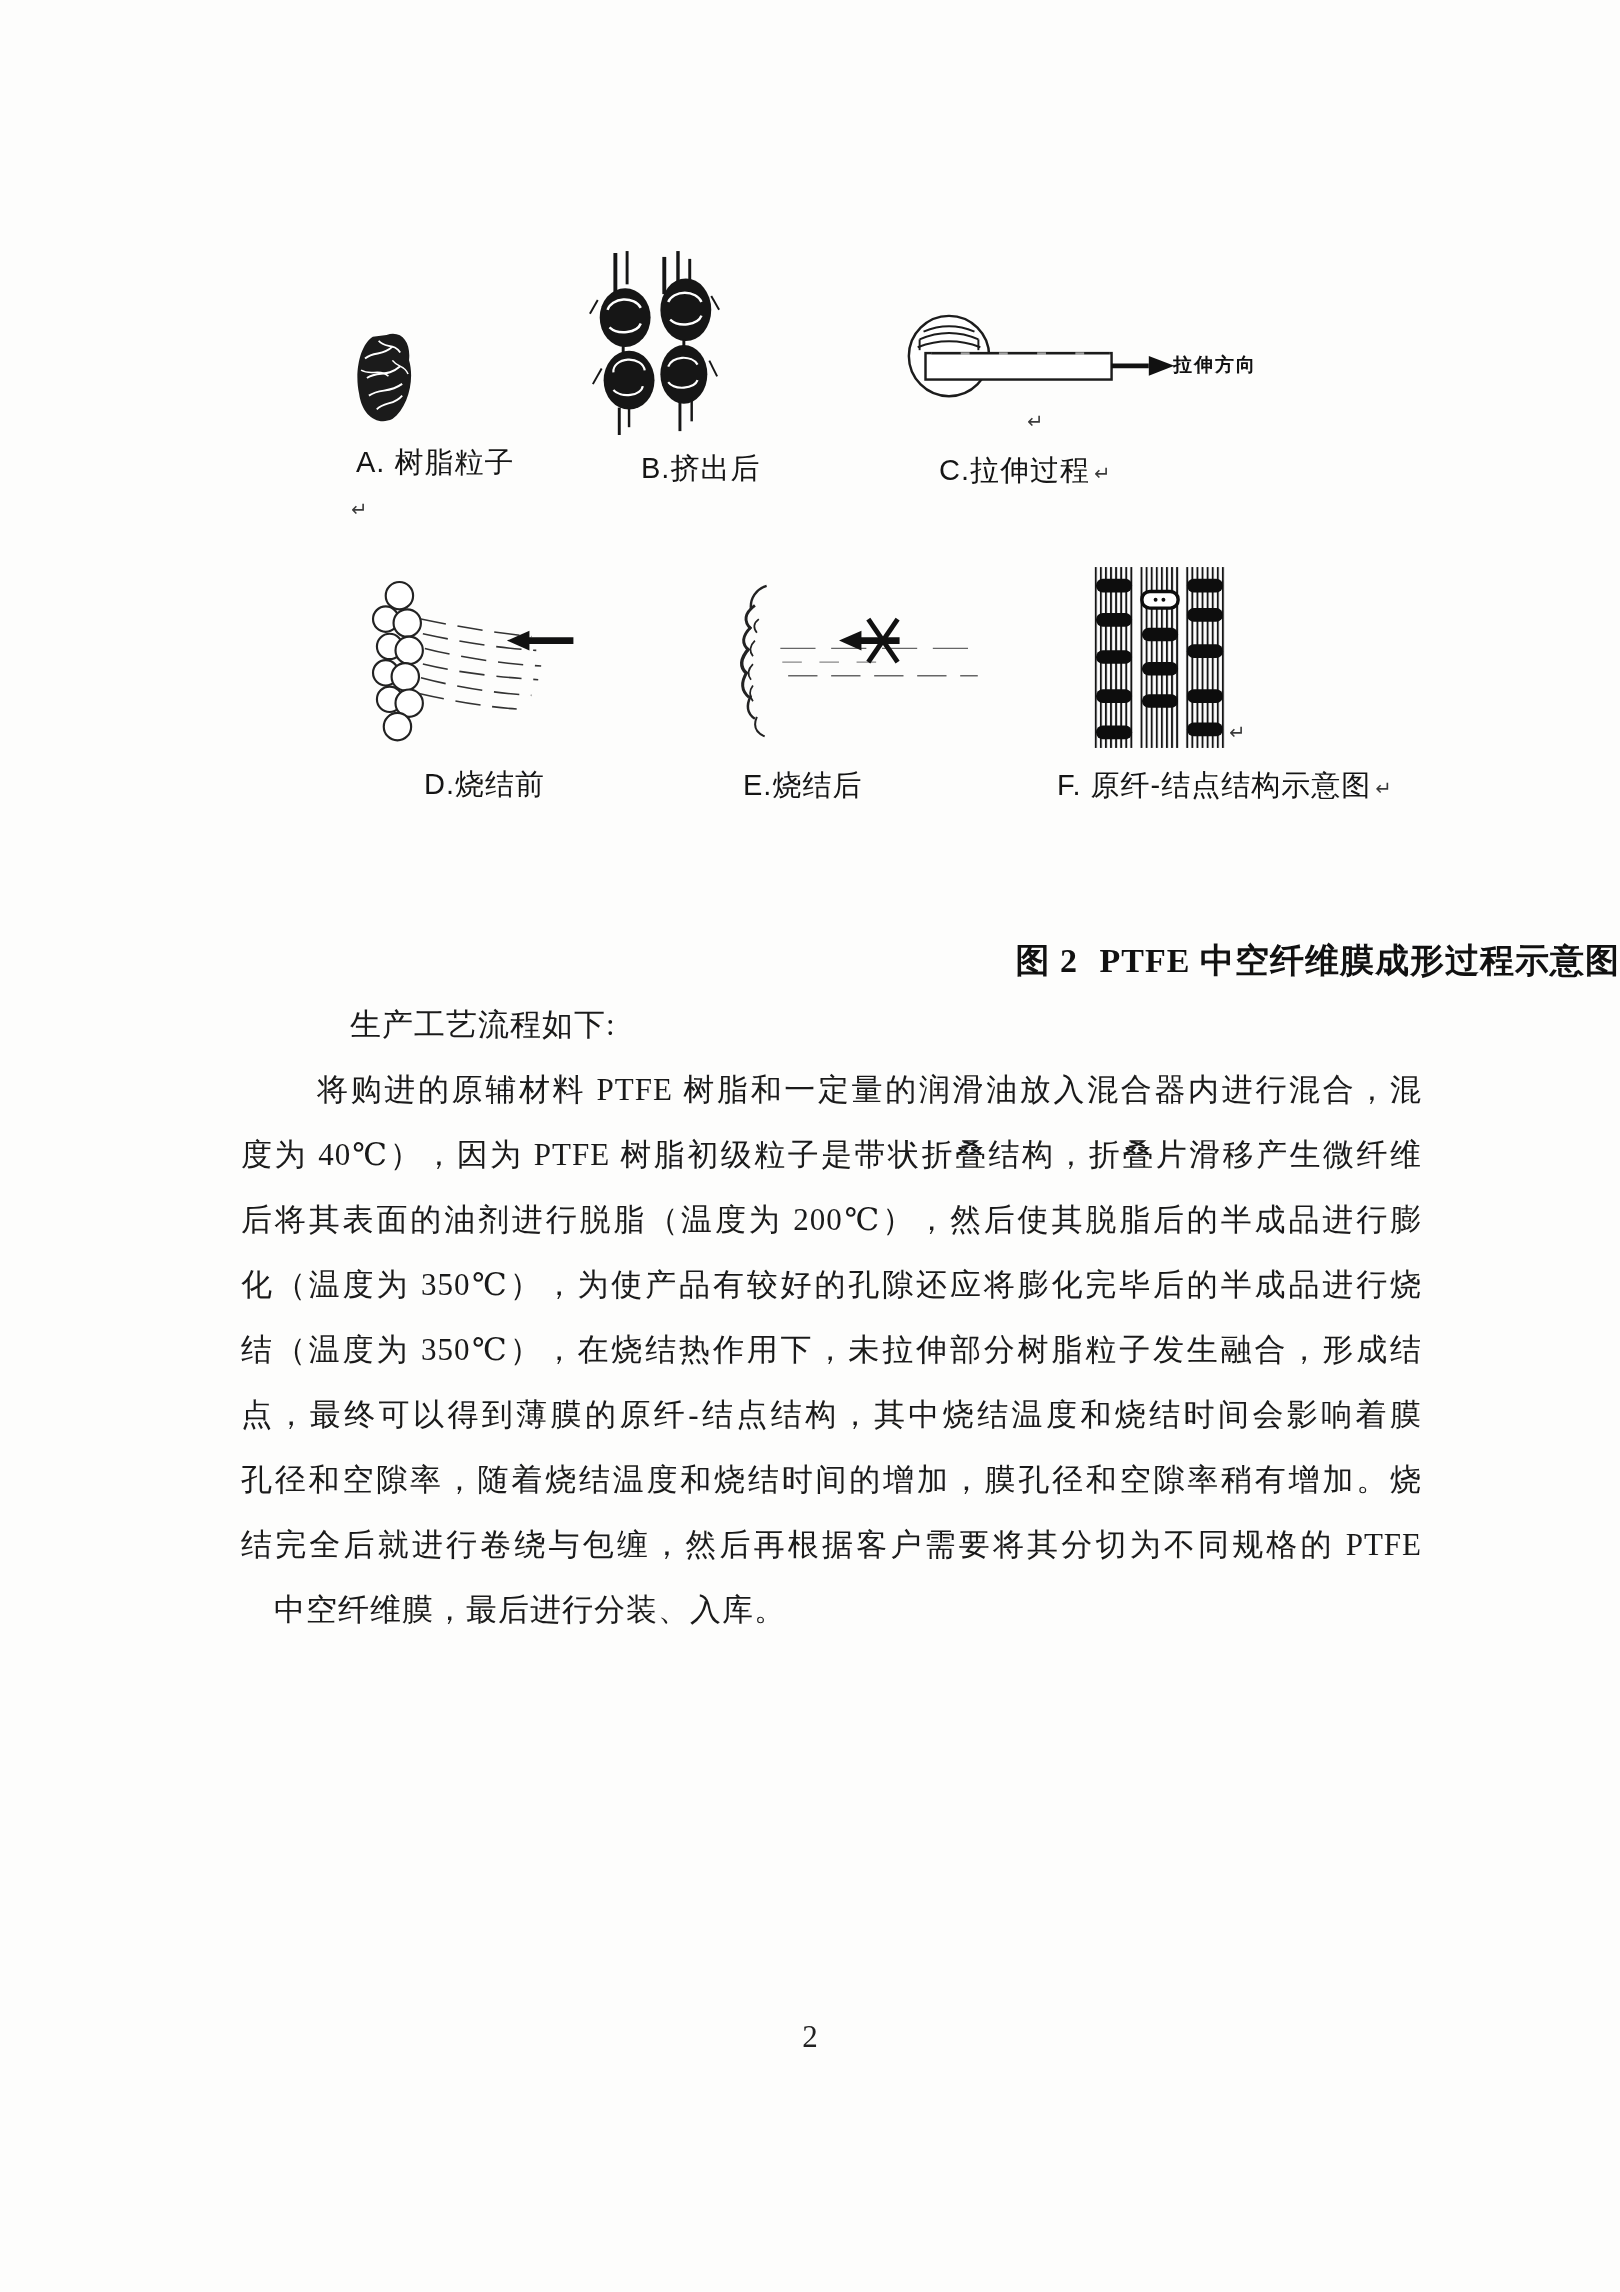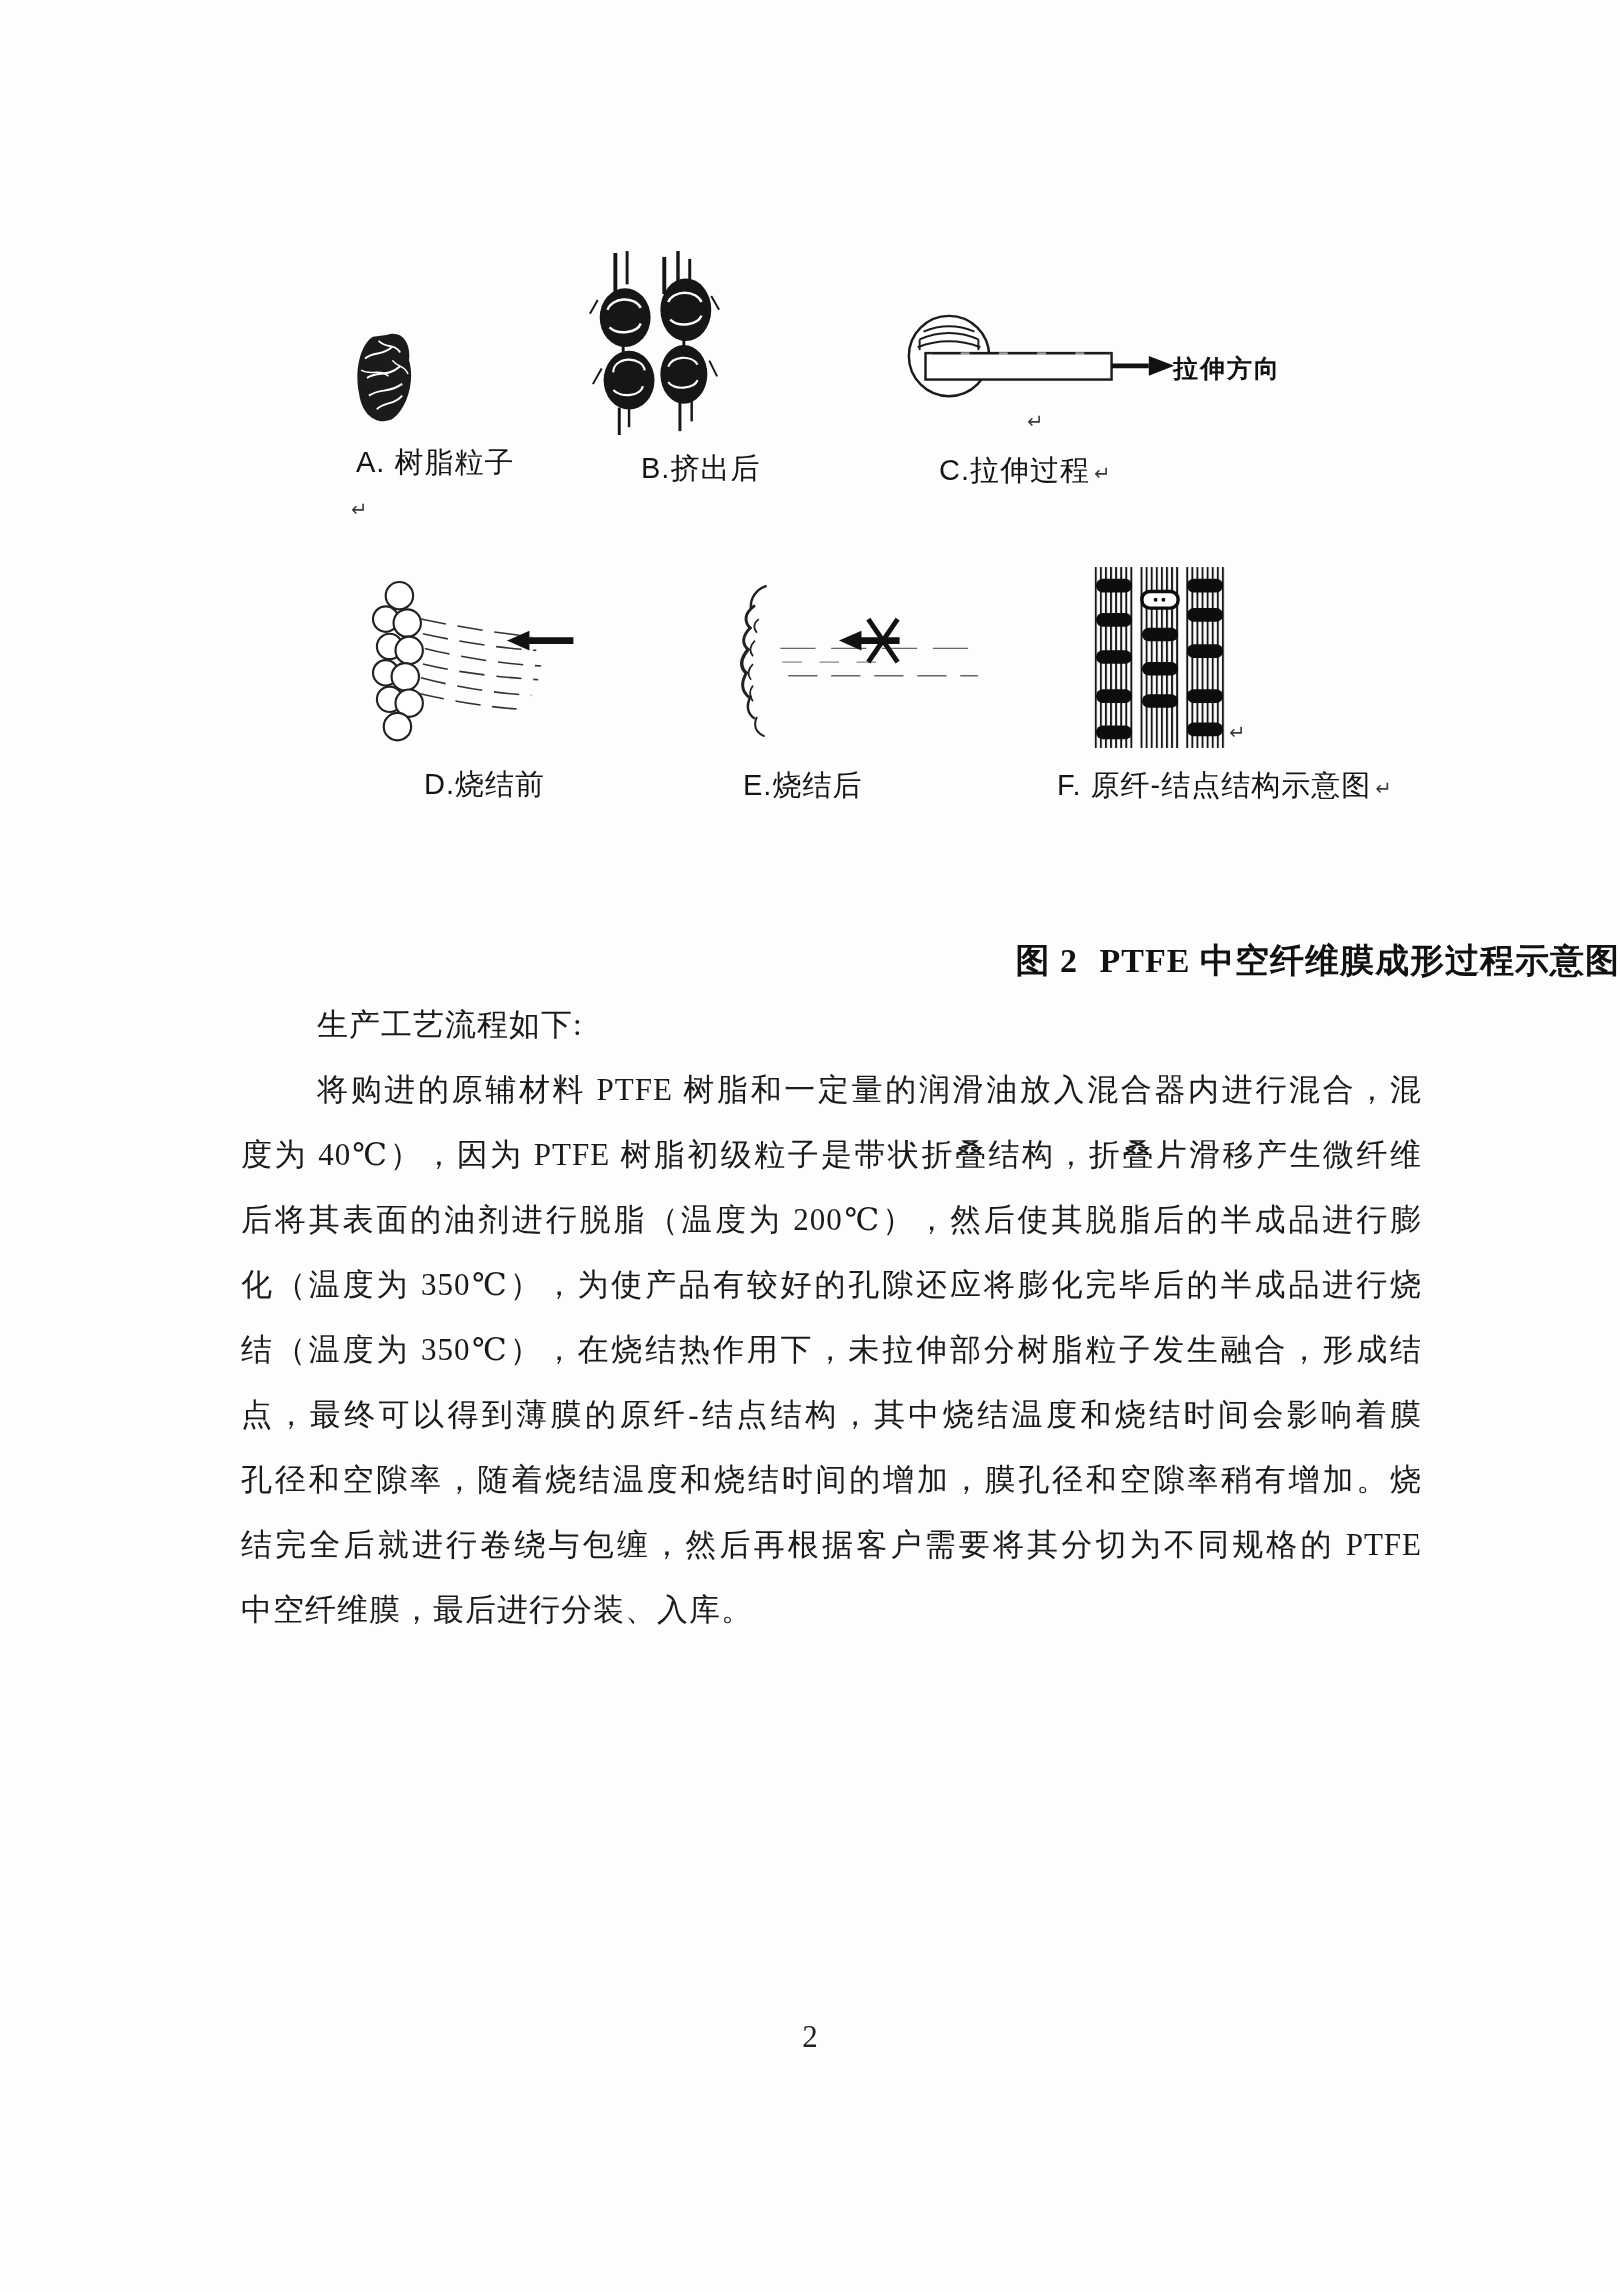--- a/index.html
+++ b/index.html
@@ -14,34 +14,34 @@
   .abs{position:absolute;}
   
   .plabel{
     font-family:"Liberation Sans","DejaVu Sans",sans-serif;
     font-size:29px;letter-spacing:1px;color:#151515;white-space:nowrap;
   }
   .pilcrow{font-size:19.6px;color:#3a3a3a;font-family:"DejaVu Sans",sans-serif;}
   .pilcrow-inline{font-size:19.6px;color:#3a3a3a;margin-left:3.9px;font-family:"DejaVu Sans",sans-serif;}
   .annot{
     font-family:"Liberation Sans","DejaVu Sans",sans-serif;
-    font-size:25px;font-weight:bold;color:#111;white-space:nowrap;letter-spacing:2px;
+    font-size:19px;font-weight:bold;color:#111;white-space:nowrap;letter-spacing:2px;
   }
   .caption{
     left:0;top:938px;width:1620px;text-align:right;
     font-size:34px;font-weight:bold;color:#111;letter-spacing:1px;
   }
   .caption .gap{display:inline-block;width:21.6px;}
   .bodytext{left:241px;top:1002px;width:1181px;}
   .bl{
     height:65px;font-size:31px;line-height:45px;letter-spacing:1px;
     text-align:justify;text-align-last:justify;overflow:hidden;color:#1a1a1a;
   }
   .indent{padding-left:76px;}
-  .noj{text-align:left;text-align-last:left;}
+  .noj{text-align:left;text-align-last:left;margin-left:33px;}
   .pagenum{
     left:0;top:2019px;width:1620px;text-align:center;
     font-size:31px;color:#222;
   }
   svg{display:block;}
 </style>
 </head>
 <body>
 
 <div class="page">

